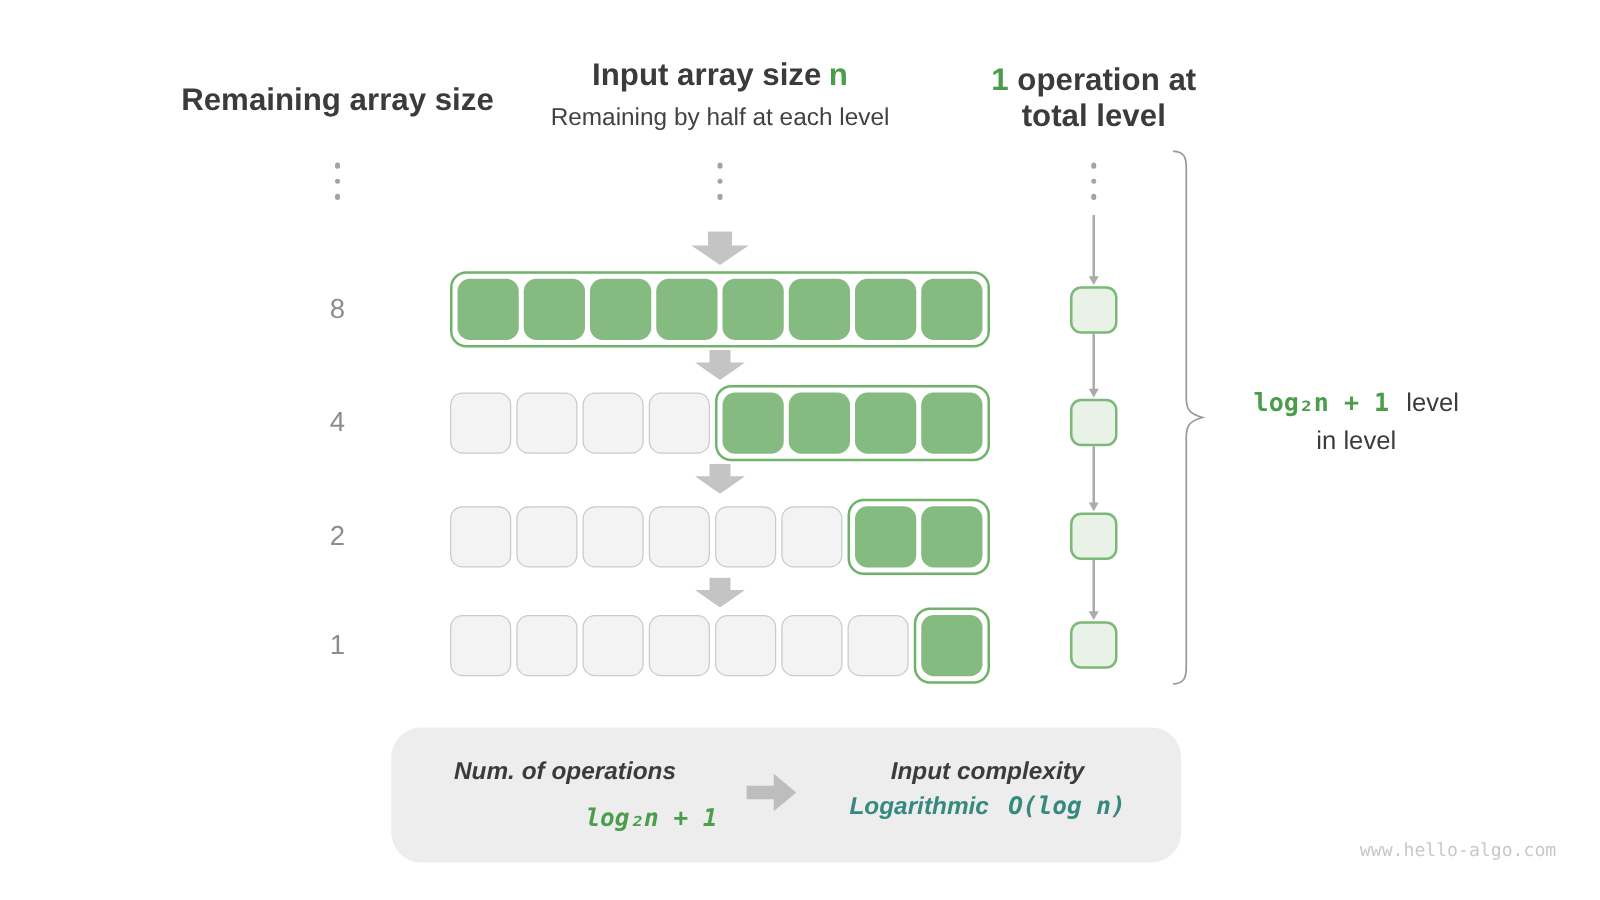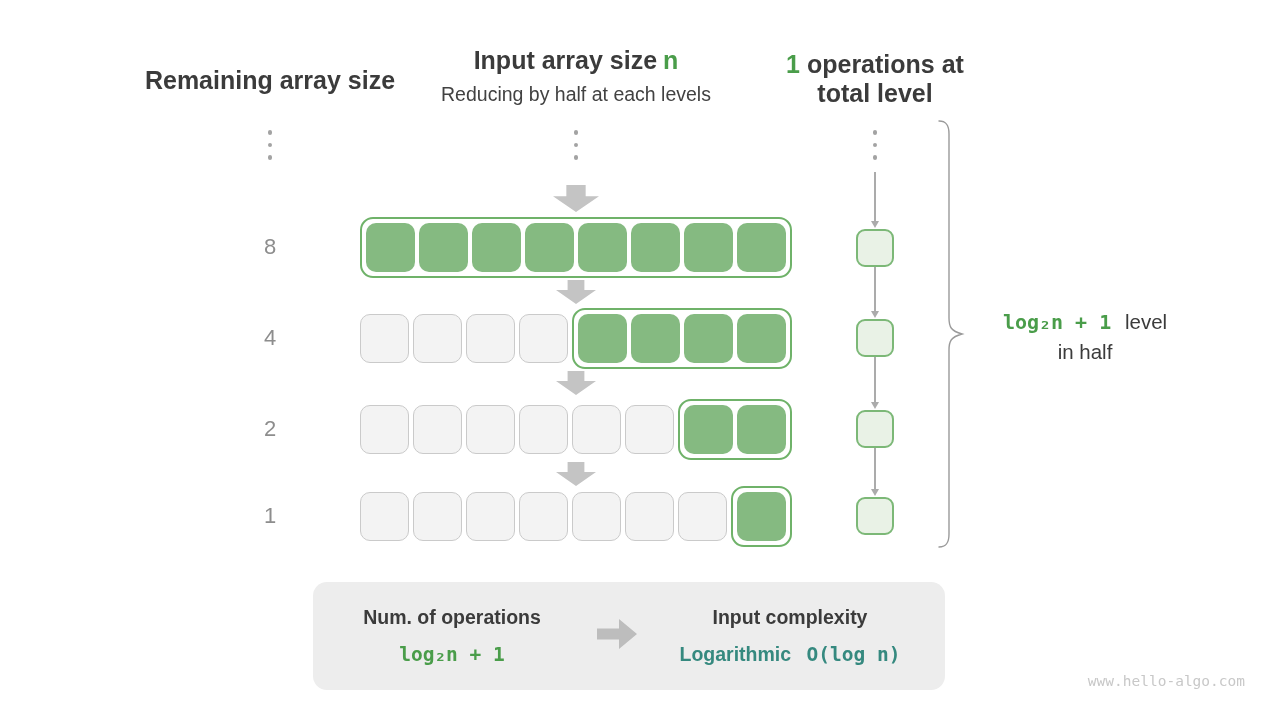--- a/index.html
+++ b/index.html
@@ -3,21 +3,21 @@
 <meta charset="utf-8">
 <style>
   html,body{margin:0;padding:0;background:#fff;}
   #page{position:relative;width:1280px;height:720px;background:#ffffff;overflow:hidden;
         font-family:"Liberation Sans",sans-serif;color:#3b3b3b;}
   .abs{position:absolute;}
   .center{text-align:center;}
   .hdr{font-weight:700;font-size:25px;color:#3b3b3b;}
   .sub{font-size:19.5px;color:#424242;}
   .accent{color:#4a9d4a;}
-  .mono{font-family:"DejaVu Sans Mono",monospace;font-weight:700;}
+  .mono{font-family:"DejaVu Sans Mono",monospace;font-weight:700;text-align:right;}
   .teal{color:#35897f;}
   
   .vdots{width:6px;}
   .vdots .dot{width:4.5px;height:4.5px;border-radius:50%;background:#a3a3a3;margin:0 auto 8px auto;}
   
   .sizeLabel{font-size:22px;color:#8d8d8d;width:40px;text-align:center;line-height:26px;}
   
   .grid-row{position:absolute;left:360px;height:61px;display:flex;align-items:center;gap:4px;}
   .cell{width:49px;height:49px;border-radius:10px;box-sizing:border-box;flex:0 0 auto;}
   .cell.gray{background:#f3f3f3;border:1.5px solid #cacaca;}
@@ -31,42 +31,42 @@
   
   .op-square{width:38px;height:38px;border-radius:9px;box-sizing:border-box;
     background:#e9f2e6;border:2px solid #7cb877;}
   .vline{width:1.5px;background:#ababab;}
   .tri-down{width:0;height:0;border-left:4.5px solid transparent;border-right:4.5px solid transparent;
     border-top:7px solid #ababab;}
   
   .brace-label{font-size:20.5px;line-height:30px;color:#3b3b3b;}
   .brace-label .mono{font-size:20px;}
   
-  .summary{background:#ededed;border-radius:14px;}
+  .summary{background:#ededed;border-radius:24px;font-style:italic;}
   .sum-title{font-weight:700;font-size:19.5px;color:#3b3b3b;}
   .sum-formula{font-size:19.5px;}
   .watermark{font-family:"DejaVu Sans Mono",monospace;font-size:14.5px;color:#c8c8c8;}
 </style>
 </head>
 <body>
 
 <div id="page">
 
   <div class="abs center hdr" style="left:110px;top:66px;width:320px;">Remaining array size</div>
 
   <div class="abs center" style="left:416px;top:46px;width:320px;">
     <div class="hdr">
       <span>Input array size</span><span class="accent" style="margin-left:6px;">n</span>
     </div>
-    <div class="sub" style="margin-top:8px;">Reducing by half at each levels</div>
+    <div class="sub" style="margin-top:8px;">Remaining by half at each level</div>
   </div>
 
   <div class="abs center hdr" style="left:775px;top:50px;width:200px;line-height:29px;">
     <span class="accent">1</span>
-    <span>operations at</span><br>
+    <span>operation at</span><br>
     <span>total level</span>
   </div>
 
   <div class="abs vdots" style="left:267px;top:130px;">
     <div class="dot"></div>
       <div class="dot"></div>
       <div class="dot"></div>
   </div>
   <div class="abs vdots" style="left:573px;top:130px;">
     <div class="dot"></div>
@@ -160,32 +160,32 @@
 
   <svg class="abs" style="left:936px;top:120px;" width="30" height="428" viewBox="0 0 30 428">
     <path d="M 3 1 C 11 1 13 6 13 14 L 13 198 C 13 207 15 211 26 214 C 15 217 13 221 13 230 L 13 414 C 13 422 11 427 3 427" fill="none" stroke="#9a9a9a" stroke-width="1.4" stroke-linecap="round"></path>
   </svg>
 
   <div class="abs center brace-label" style="left:978px;top:307px;width:214px;">
     <div>
       <span class="mono accent">log₂n + 1</span>
       <span style="margin-left:8px;">level</span>
     </div>
-    <div>in half</div>
+    <div>in level</div>
   </div>
 
   <div class="abs summary" style="left:313px;top:582px;width:632px;height:108px;">
     <div class="abs center" style="left:17px;top:24px;width:244px;">
       <div class="sum-title">Num. of operations</div>
       <div class="sum-formula mono accent" style="margin-top:14px;">log₂n + 1</div>
     </div>
     <div class="abs right-arrow" style="left:284px;top:37px;width:40px;height:30px;"></div>
     <div class="abs center" style="left:327px;top:24px;width:300px;">
       <div class="sum-title">Input complexity</div>
-      <div class="sum-formula" style="margin-top:14px;">
+      <div class="sum-formula" style="margin-top:4px;">
         <span class="teal" style="font-weight:700;">Logarithmic</span>
         <span class="mono teal" style="margin-left:10px;">O(log n)</span>
       </div>
     </div>
   </div>
 
   <div class="abs watermark" style="left:1065px;top:673px;width:180px;text-align:right;">www.hello-algo.com</div>
 
 </div>
 

